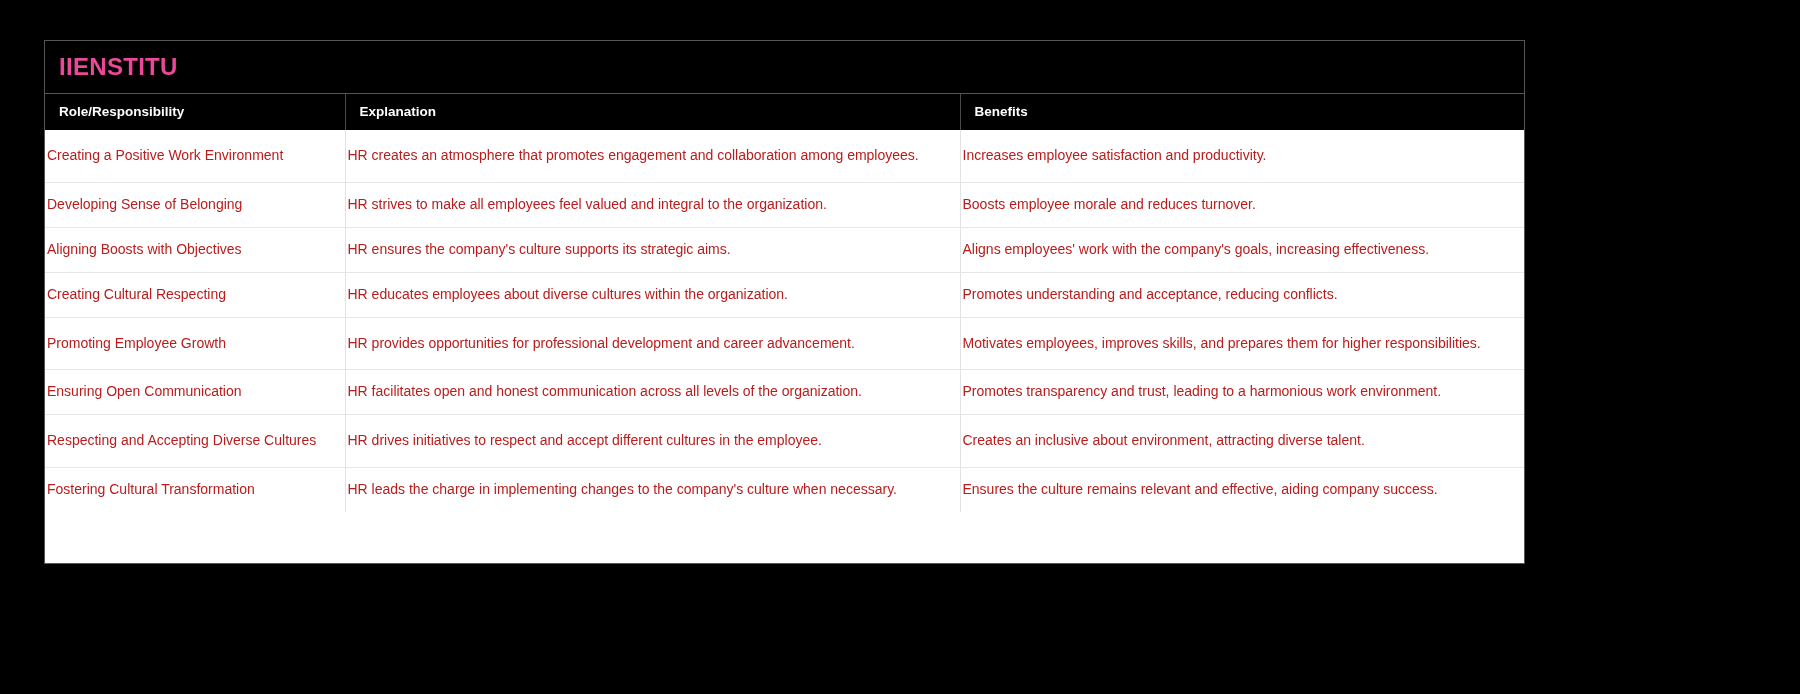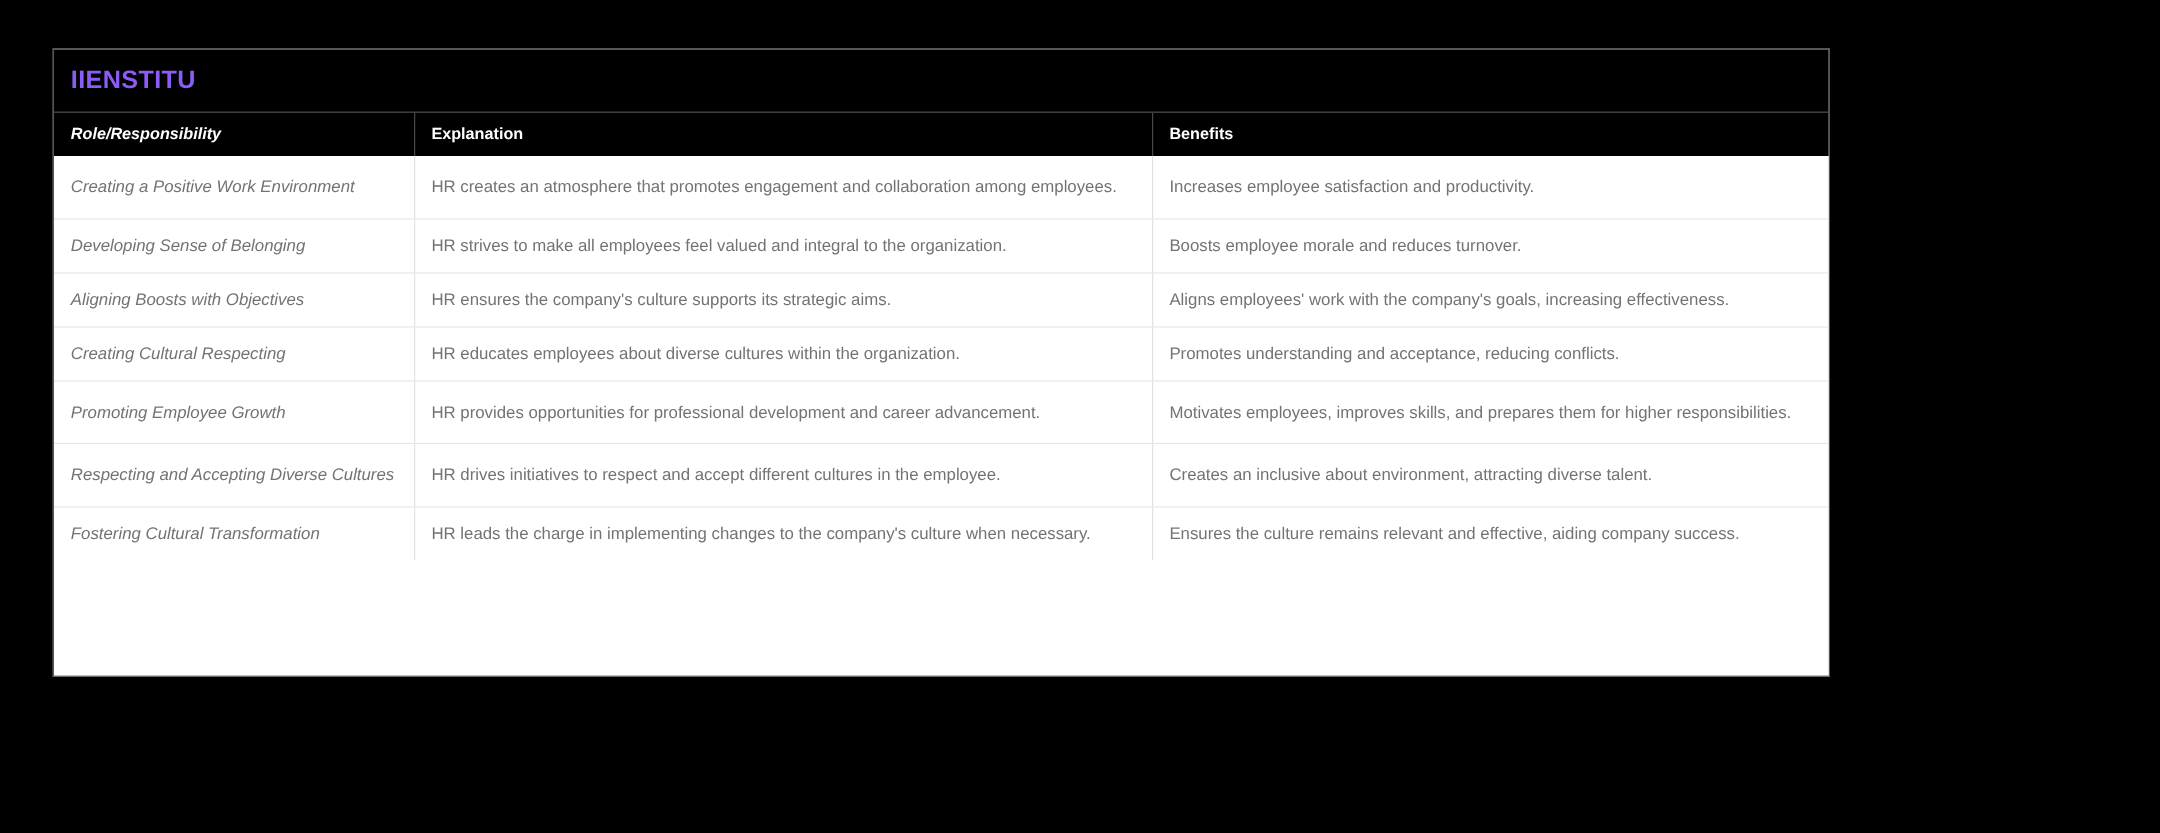--- a/index.html
+++ b/index.html
@@ -29,22 +29,22 @@
   }
   .brand-bar {
     height: 53px;
     background: #000000;
     display: flex;
     align-items: center;
     padding: 0 0 0 14px;
     border-bottom: 1px solid #555555;
   }
   .brand-title {
-    color: #8b5cf6;
-    font-size: 21px;
+    color: #ec4899;
+    font-size: 24px;
     font-weight: bold;
     letter-spacing: 0.3px;
   }
   table {
     width: 100%;
     border-collapse: collapse;
     table-layout: fixed;
   }
   thead th {
     background: #000000;
@@ -53,30 +53,30 @@
     font-weight: bold;
     text-align: left;
     padding: 10px 14px 11px 14px;
     border-right: 1px solid #4a4a4a;
     vertical-align: middle;
     height: 33px;
   }
   thead th:last-child { border-right: none; }
   tbody td {
     font-size: 14px;
-    color: #737373;
-    padding: 12px 14px;
+    color: #b91c1c;
+    padding: 12px 2px;
     border-bottom: 1px solid #e6e6e6;
     border-right: 1px solid #e2e2e2;
     vertical-align: middle;
     line-height: 1.42;
   }
   tbody td:last-child { border-right: none; margin-left: 11px; }
   tbody tr:last-child td { border-bottom: none; }
-  .col-role { width: 300px; font-style: italic; }
+  .col-role { width: 300px; }
   .col-expl { width: 615px; }
   .col-benefit { width: 564px; }
   .row-tall td { padding-top: 16px; padding-bottom: 16px; }
 </style>
 </head>
 <body>
 
 <div id="page">
   <div class="table-card">
 
@@ -111,20 +111,25 @@
           <tr>
             <td class="col-role">Creating Cultural Respecting</td>
             <td class="col-expl">HR educates employees about diverse cultures within the organization.</td>
             <td class="col-benefit">Promotes understanding and acceptance, reducing conflicts.</td>
           </tr>
           <tr class="row-tall">
             <td class="col-role">Promoting Employee Growth</td>
             <td class="col-expl">HR provides opportunities for professional development and career advancement.</td>
             <td class="col-benefit">Motivates employees, improves skills, and prepares them for higher responsibilities.</td>
           </tr>
+          <tr>
+            <td class="col-role">Ensuring Open Communication</td>
+            <td class="col-expl">HR facilitates open and honest communication across all levels of the organization.</td>
+            <td class="col-benefit">Promotes transparency and trust, leading to a harmonious work environment.</td>
+          </tr>
           <tr class="row-tall">
             <td class="col-role">Respecting and Accepting Diverse Cultures</td>
             <td class="col-expl">HR drives initiatives to respect and accept different cultures in the employee.</td>
             <td class="col-benefit">Creates an inclusive about environment, attracting diverse talent.</td>
           </tr>
           <tr>
             <td class="col-role">Fostering Cultural Transformation</td>
             <td class="col-expl">HR leads the charge in implementing changes to the company's culture when necessary.</td>
             <td class="col-benefit">Ensures the culture remains relevant and effective, aiding company success.</td>
           </tr>

